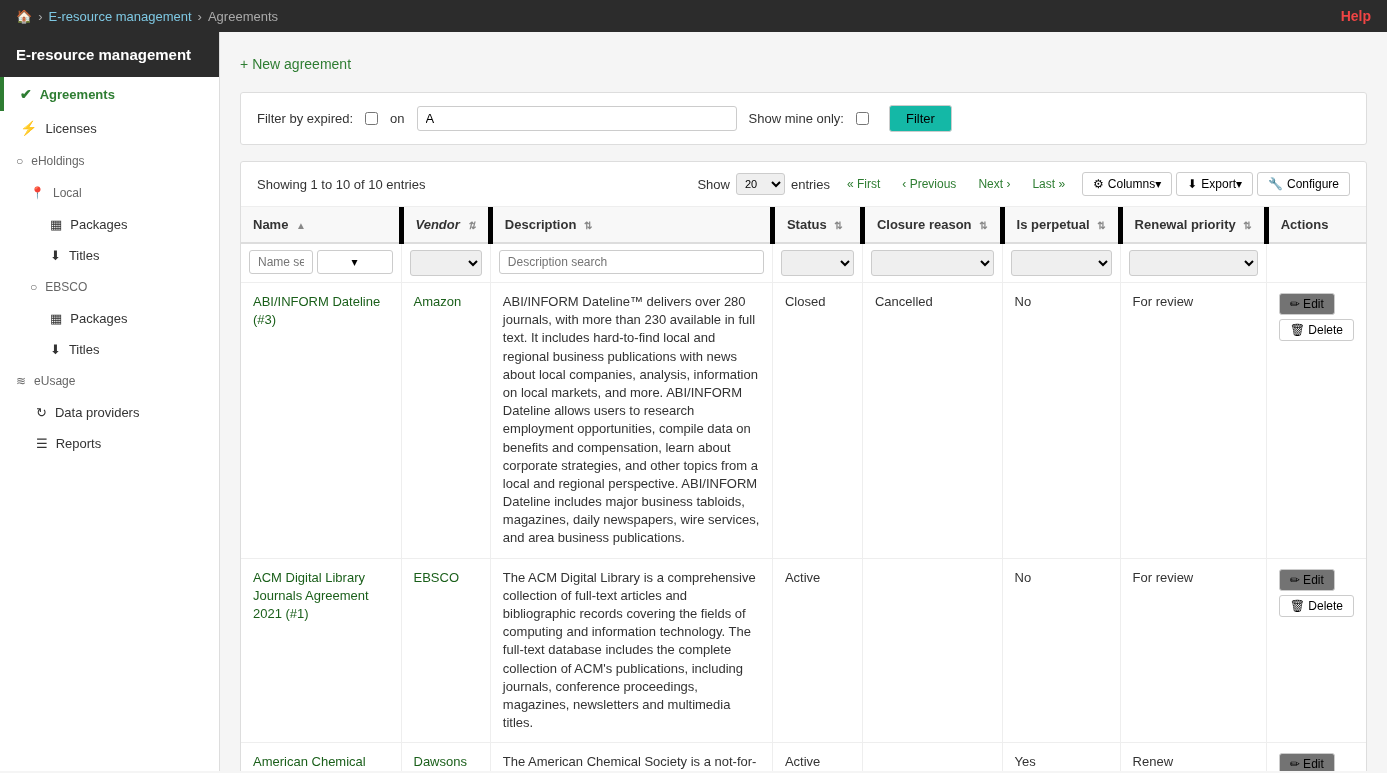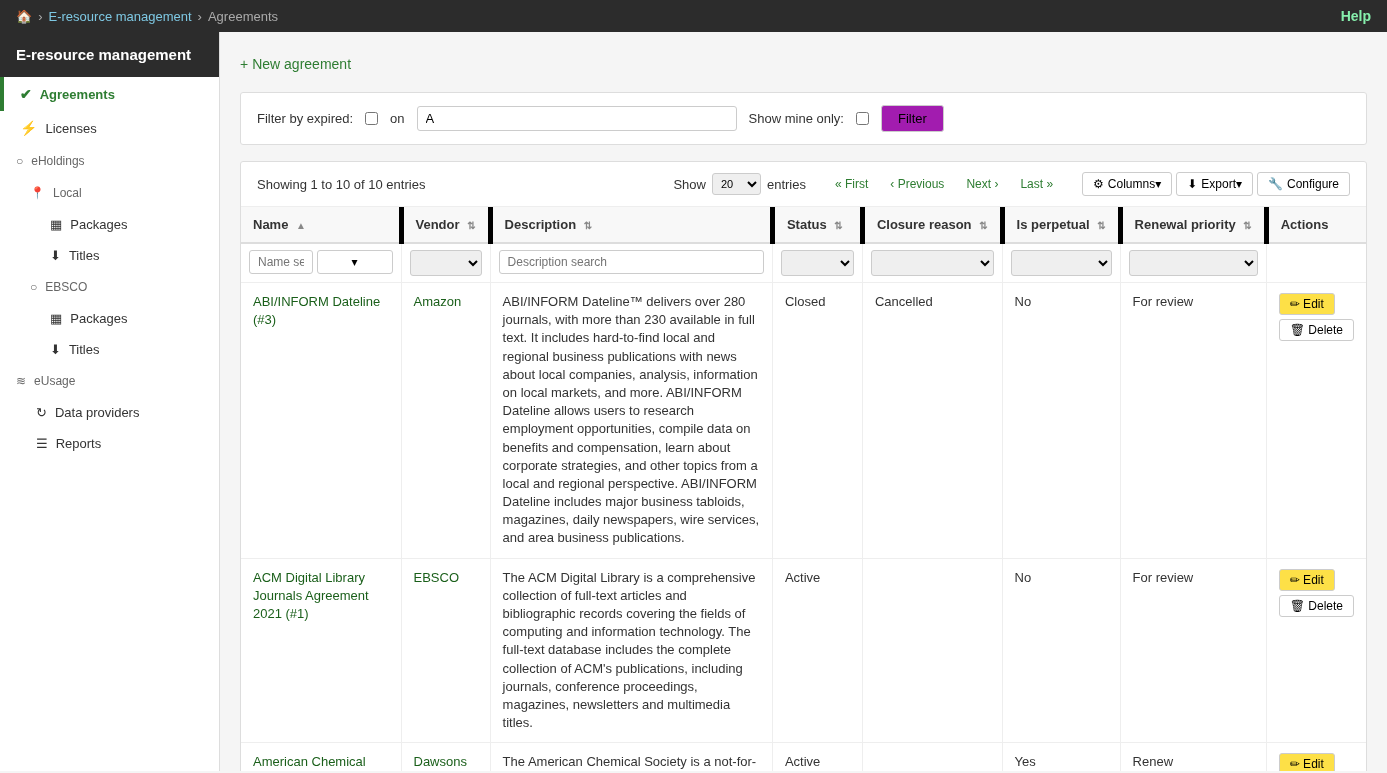--- a/index.html
+++ b/index.html
@@ -10,21 +10,21 @@
       color: #fff;
       padding: 8px 16px;
       display: flex;
       align-items: center;
       justify-content: space-between;
       font-size: 13px;
     }
     .app-header .breadcrumb { display: flex; align-items: center; gap: 6px; }
     .app-header .breadcrumb a { color: #7ec8e3; text-decoration: none; }
     .app-header .breadcrumb span { color: #aaa; }
-    .app-header .help-link { color: #86efac; text-decoration: none; font-size: 14px; font-weight: bold; }
+    .app-header .help-link { color: #ef4444; text-decoration: none; font-size: 14px; font-weight: bold; }
 
     .layout { display: flex; height: calc(100vh - 34px); }
 
     .sidebar {
       width: 220px;
       background: #fff;
       border-right: 1px solid #ddd;
       overflow-y: auto;
       flex-shrink: 0;
     }
@@ -97,39 +97,40 @@
     .filter-bar label { font-size: 13px; }
     .filter-bar input[type="checkbox"] { cursor: pointer; }
     .filter-bar input[type="text"] {
       border: 1px solid #ccc;
       padding: 4px 8px;
       font-size: 13px;
       border-radius: 3px;
       width: 320px;
     }
     .filter-btn {
-      background: #a21caf;
+      background: #14b8a6;
       border: 1px solid #ccc;
       padding: 5px 16px;
       font-size: 13px;
       border-radius: 3px;
       cursor: pointer;
+      margin-left: 8px;
     }
 
     .table-container {
       background: #fff;
       border: 1px solid #ddd;
       border-radius: 3px;
     }
 
     .table-toolbar {
       padding: 10px 16px;
       display: flex;
       align-items: center;
-      gap: 20px;
+      gap: 8px;
       border-bottom: 1px solid #eee;
       flex-wrap: wrap;
     }
     .showing-text { font-size: 13px; color: #333; flex: 1; }
     .entries-control { display: flex; align-items: center; gap: 6px; font-size: 13px; }
     .entries-control select {
       border: 1px solid #ccc;
       padding: 3px 4px;
       font-size: 11px;
       border-radius: 3px;
@@ -235,21 +236,21 @@
       border-right: 1px solid #eee;
       vertical-align: top;
       line-height: 1.4;
     }
     tbody td:last-child { border-right: none; }
 
     .agreement-link { color: #1a5f1a; text-decoration: none; font-weight: 500; }
     .vendor-link { color: #1a5f1a; text-decoration: none; }
 
     .edit-btn {
-      background: #fde047;
+      background: #737373;
       border: 1px solid #ccc;
       padding: 3px 10px;
       font-size: 12px;
       border-radius: 3px;
       cursor: pointer;
       display: flex;
       align-items: center;
       gap: 4px;
       margin-bottom: 4px;
       white-space: nowrap;
@@ -400,21 +401,21 @@
         </div>
       </div>
 
       <table>
         <thead>
           <tr>
             <th style="width:160px;">
               <span>Name</span>
               <span class="sort-icon">▲</span>
             </th>
-            <th style="width:80px;">
+            <th style="width:80px;font-style:italic;">
               <span>Vendor</span>
               <span class="sort-icon">⇅</span>
             </th>
             <th>
               <span>Description</span>
               <span class="sort-icon">⇅</span>
             </th>
             <th style="width:90px;">
               <span>Status</span>
               <span class="sort-icon">⇅</span>

